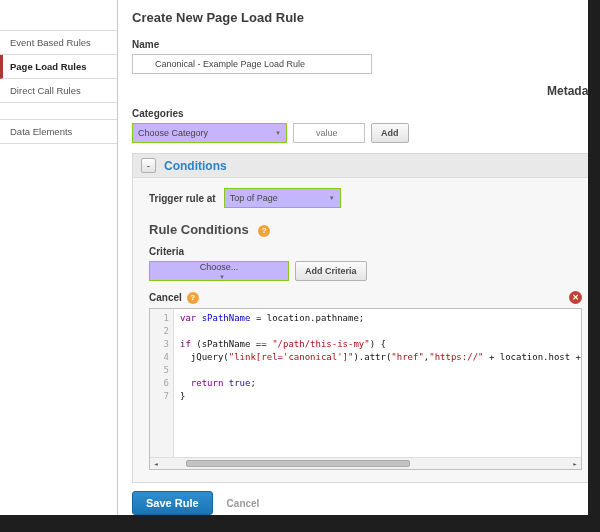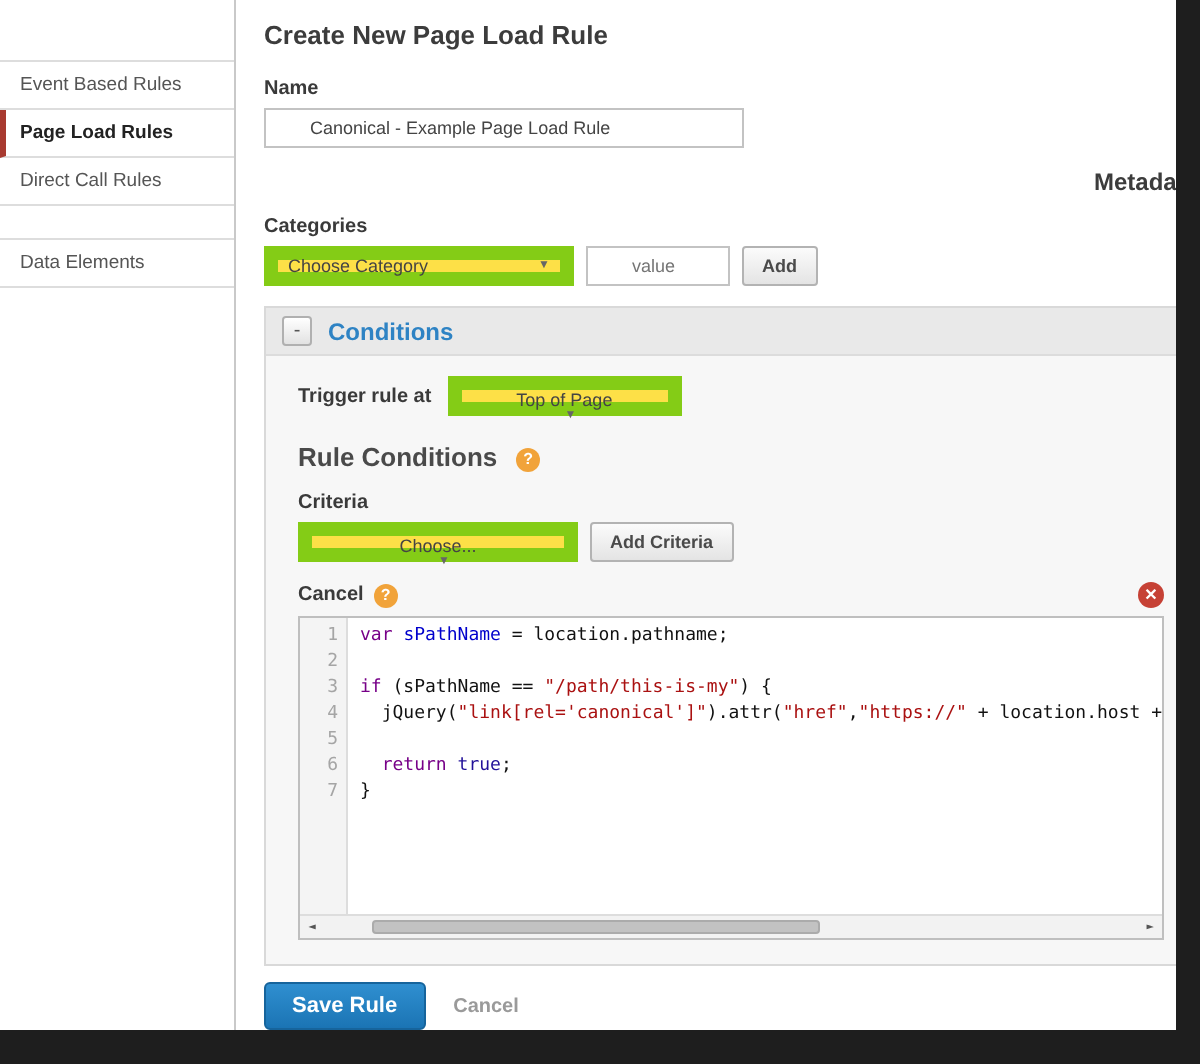--- a/index.html
+++ b/index.html
@@ -17,24 +17,24 @@
   
   .main { flex:1; padding:10px 16px 0 14px; }
   h1 { font-size:13px; color:#3c3c3c; margin:0 0 14px; }
   h2 { font-size:12px; color:#3c3c3c; margin:0 0 10px;text-align:right; }
   .field-label { display:block; font-size:10px; font-weight:bold; color:#3a3a3a; margin:0 0 4px; }
   .inline-label { font-size:10px; font-weight:bold; color:#3a3a3a; }
   .text-input { height:20px; border:1px solid #c3c3c3; font-size:9px; color:#444; padding:0 22px; font-family:"Liberation Sans",sans-serif; }
   .name-input { width:240px; display:block; margin-bottom:10px; }
   .value-input { width:72px; }
   .row { display:flex; align-items:center; gap:6px; margin-bottom:10px; }
-  .fselect { display:inline-flex; align-items:center; justify-content:space-between; height:20px; border:7px solid #84cc16; background:#fde047; font-size:9px; color:#444; padding:0 5px; cursor:pointer; }
+  .fselect { display:inline-flex; align-items:center; justify-content:space-between; height:20px; border:1px solid #84cc16; background:#c4b5fd; font-size:9px; color:#444; padding:0 5px; cursor:pointer; }
   .fselect .caret { font-size:6px; color:#666; margin-left:6px; }
   .sel-category { width:155px; }
-  .sel-trigger { width:117px;flex-direction:column; }
+  .sel-trigger { width:117px; }
   .sel-criteria { width:140px;flex-direction:column; }
   .btn { height:20px; font-size:9px; font-weight:bold; color:#4a4a4a; background:linear-gradient(#fbfbfb,#e4e4e4); border:1px solid #b3b3b3; border-radius:2px; padding:0 9px; cursor:pointer; font-family:"Liberation Sans",sans-serif; }
 
   
   .panel { border:1px solid #d9d9d9; background:#f7f7f7; margin-top:4px; }
   .panel-header { background:#e9e9e9; border-bottom:1px solid #dcdcdc; height:24px; padding:0 8px; display:flex; align-items:center; gap:8px; }
   .collapse { width:15px; height:15px; font-size:10px; line-height:12px; border:1px solid #b0b0b0; background:linear-gradient(#fff,#e2e2e2); color:#555; border-radius:2px; cursor:pointer; }
   .panel-title { color:#2e83c4; font-weight:bold; font-size:12px; }
   .panel-body { padding:10px 16px 12px; }
   .trigger-row { display:flex; align-items:center; gap:8px; margin-bottom:12px; }

